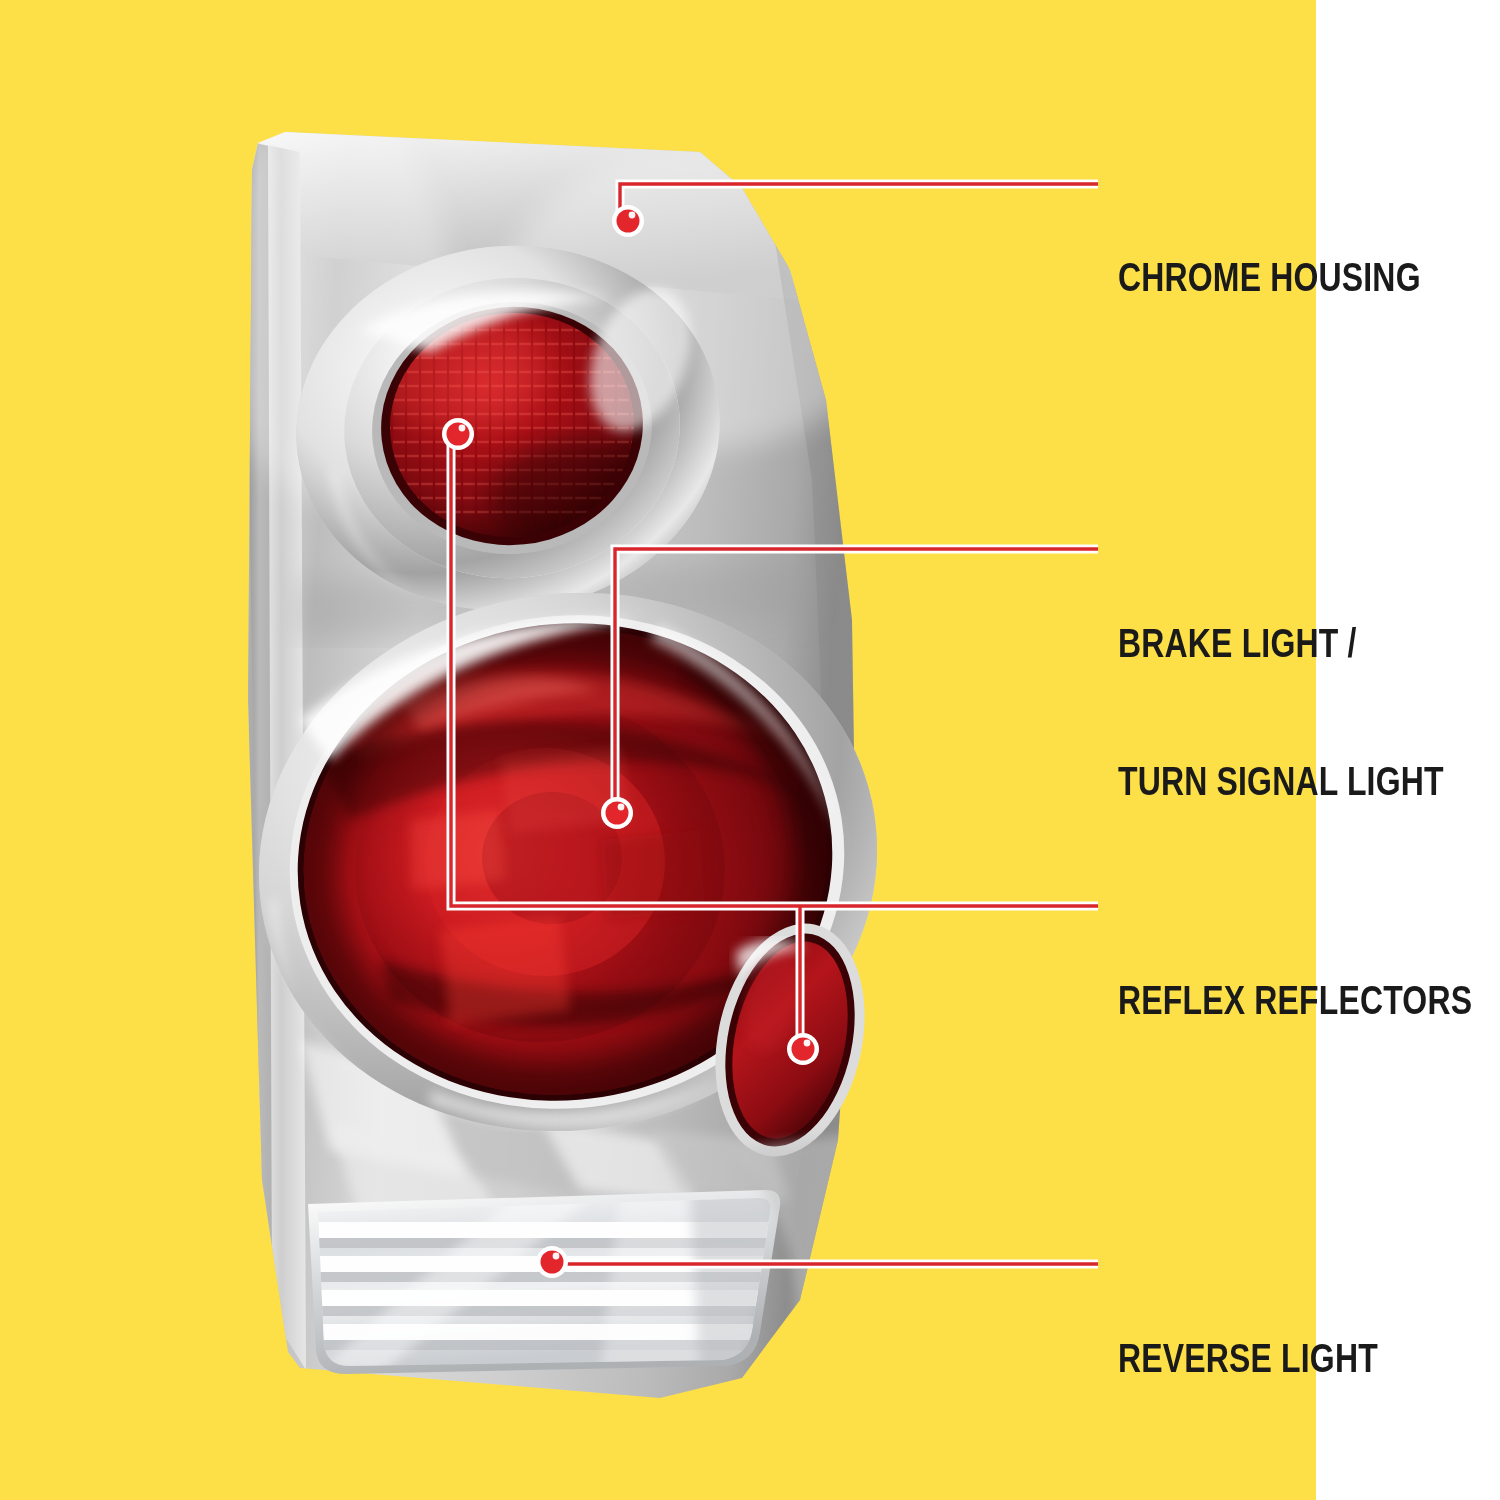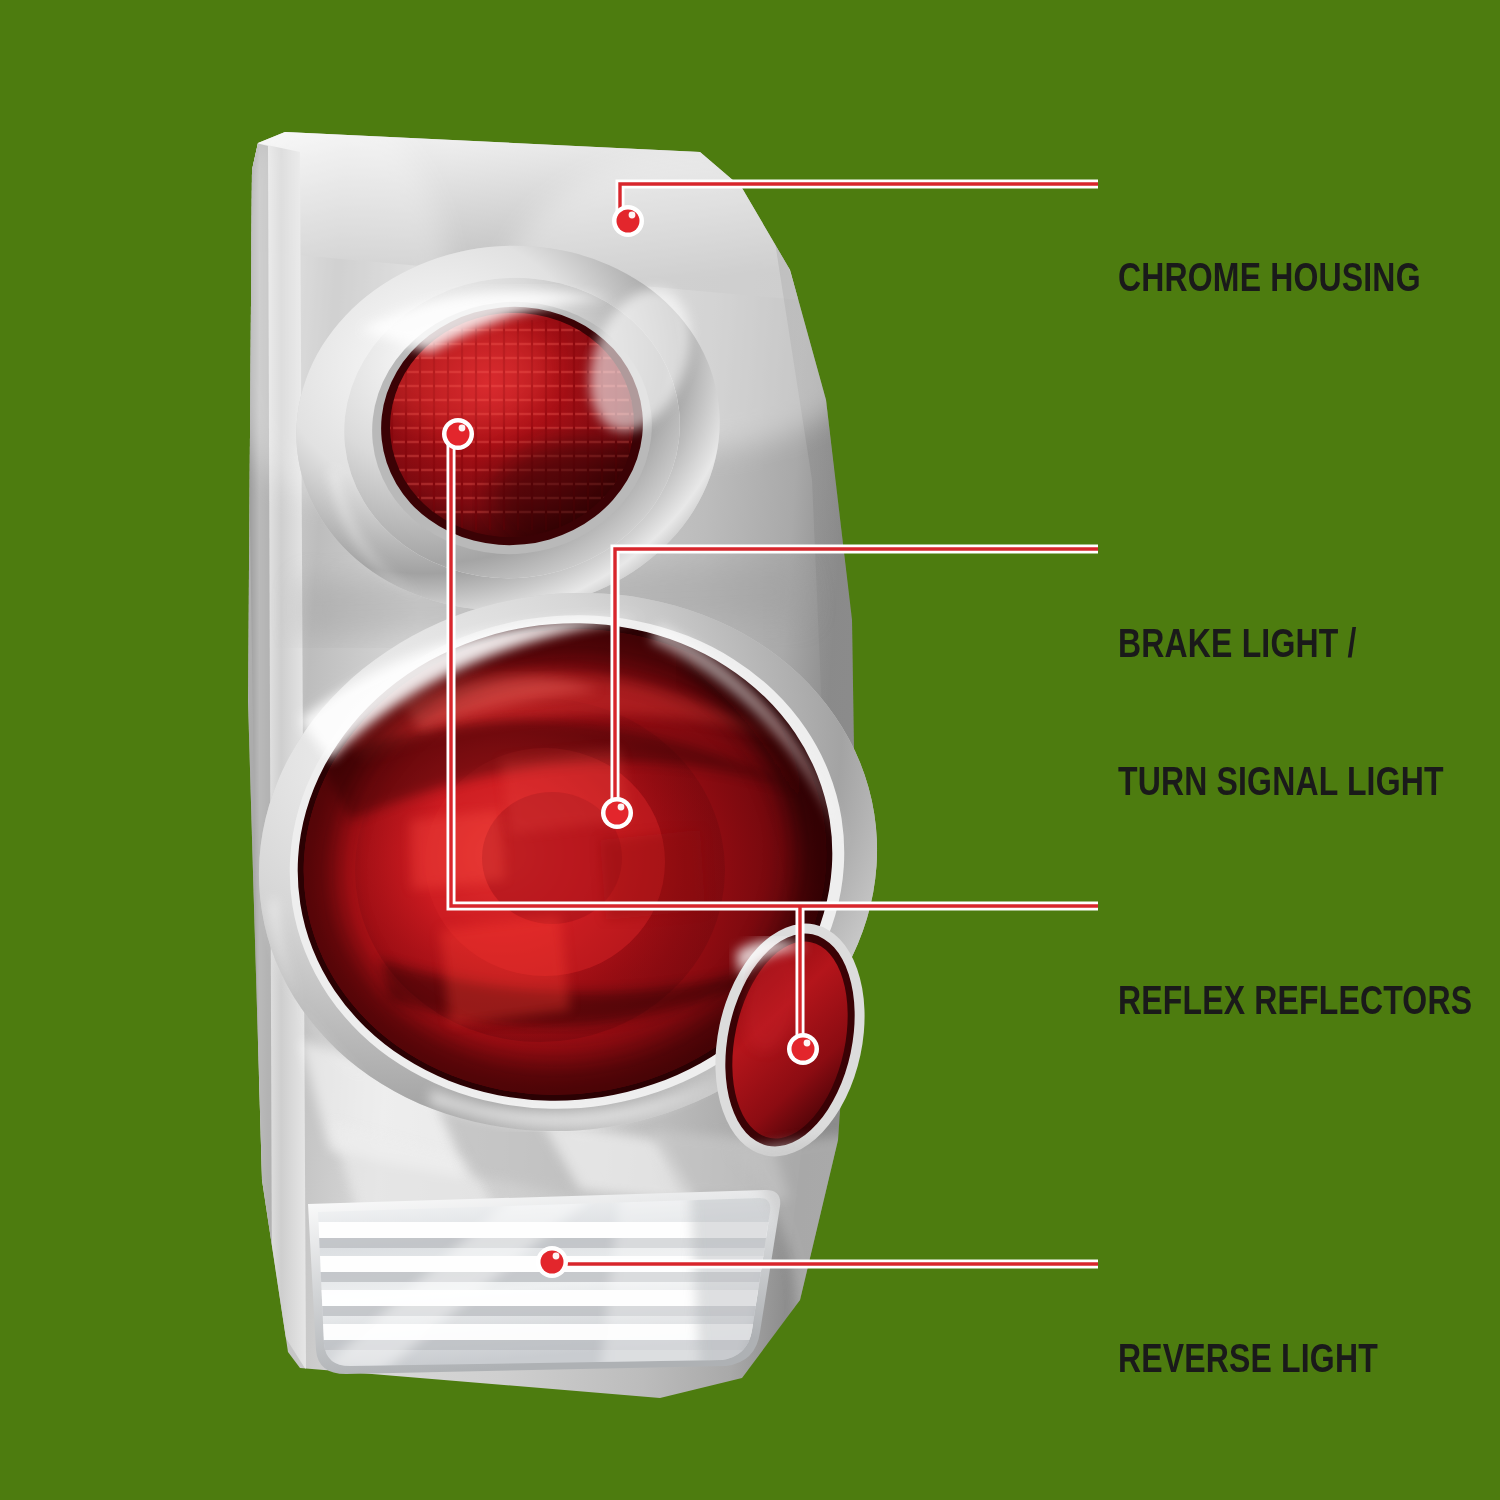--- a/index.html
+++ b/index.html
@@ -1,18 +1,18 @@
 <!DOCTYPE html>
 <html><head>
 <meta charset="utf-8">
 <style>
   html,body{margin:0;padding:0;background:#ffffff;}
   body{width:1500px;height:1500px;overflow:hidden;
        font-family:"Liberation Sans","DejaVu Sans",sans-serif;}
-  #stage{position:relative;width:1500px;height:1500px;background:#4d7c0f;}
+  #stage{position:relative;width:1316px;height:1500px;background:#fde047;}
 
   
   .callout-label{
     position:absolute;
     font-family:"Liberation Sans","DejaVu Sans",sans-serif;
     font-weight:700;
     font-size:40px;
     line-height:46px;
     letter-spacing:0.2px;
     color:#1a1a1a;

